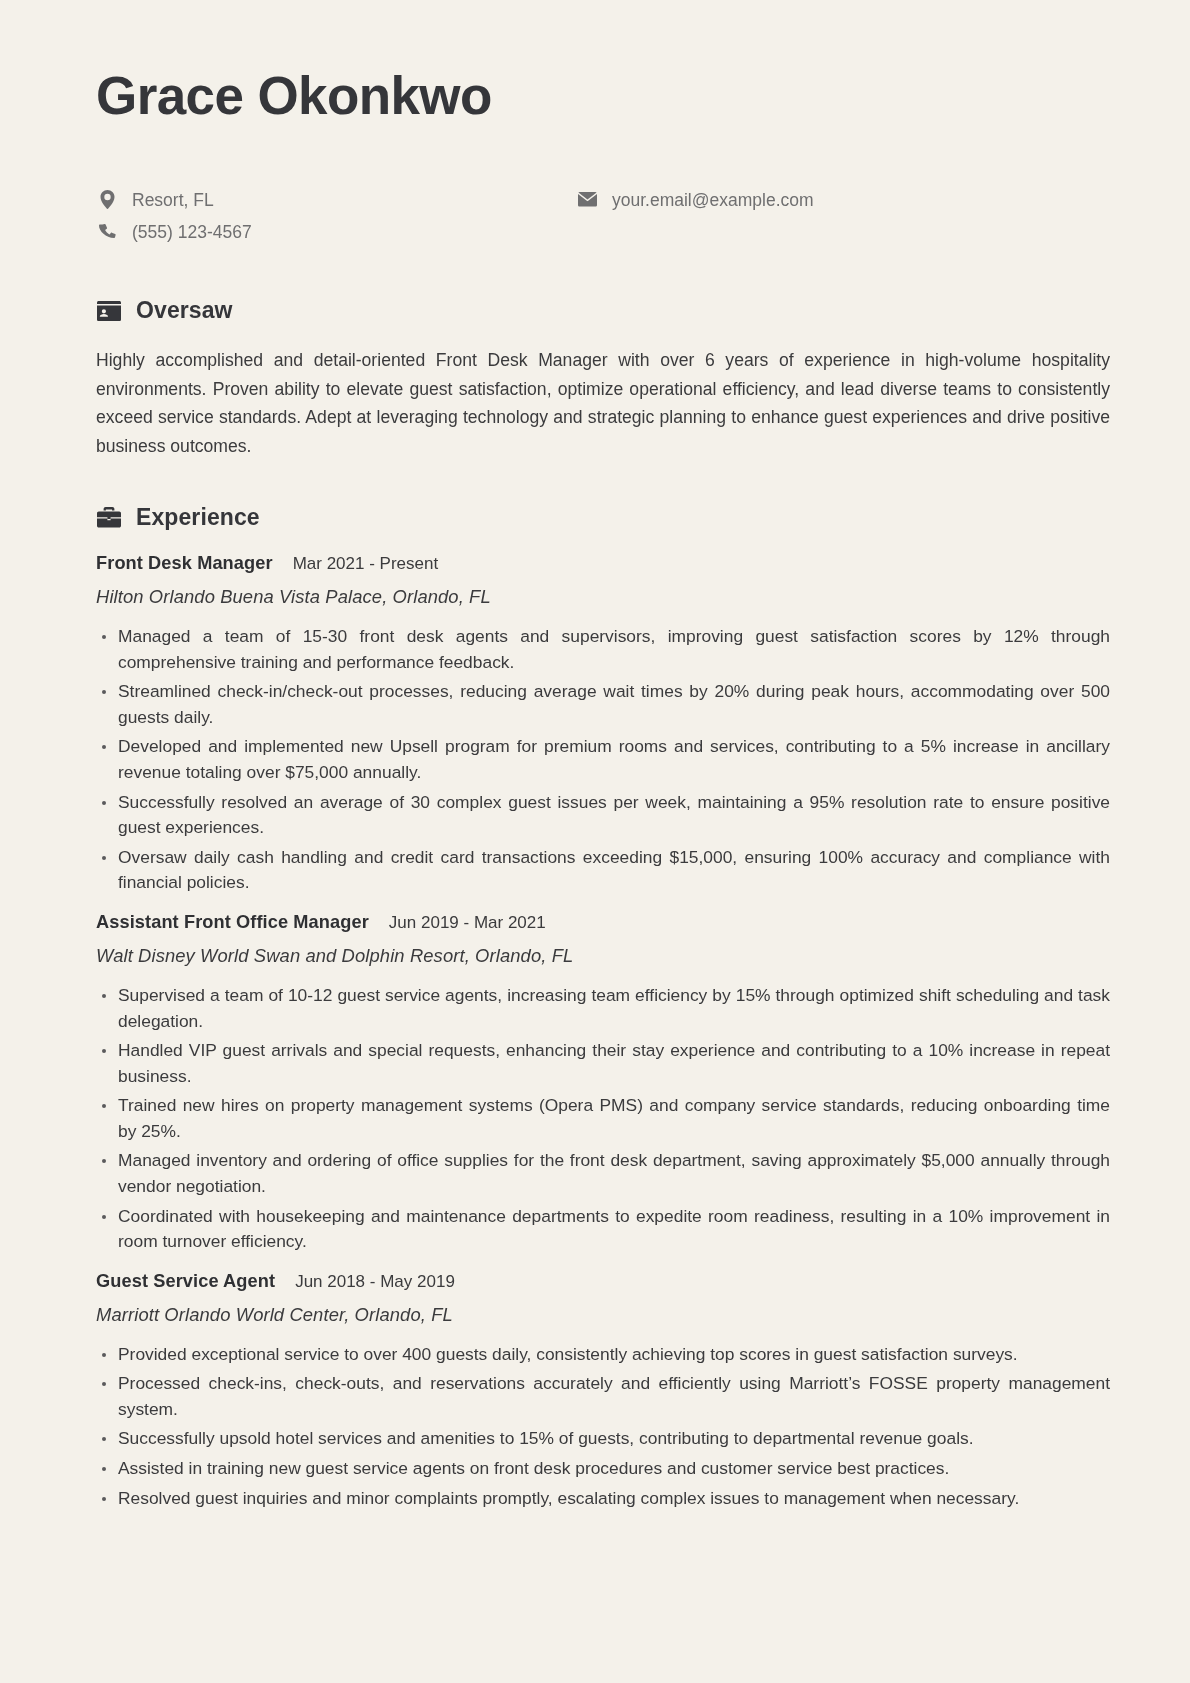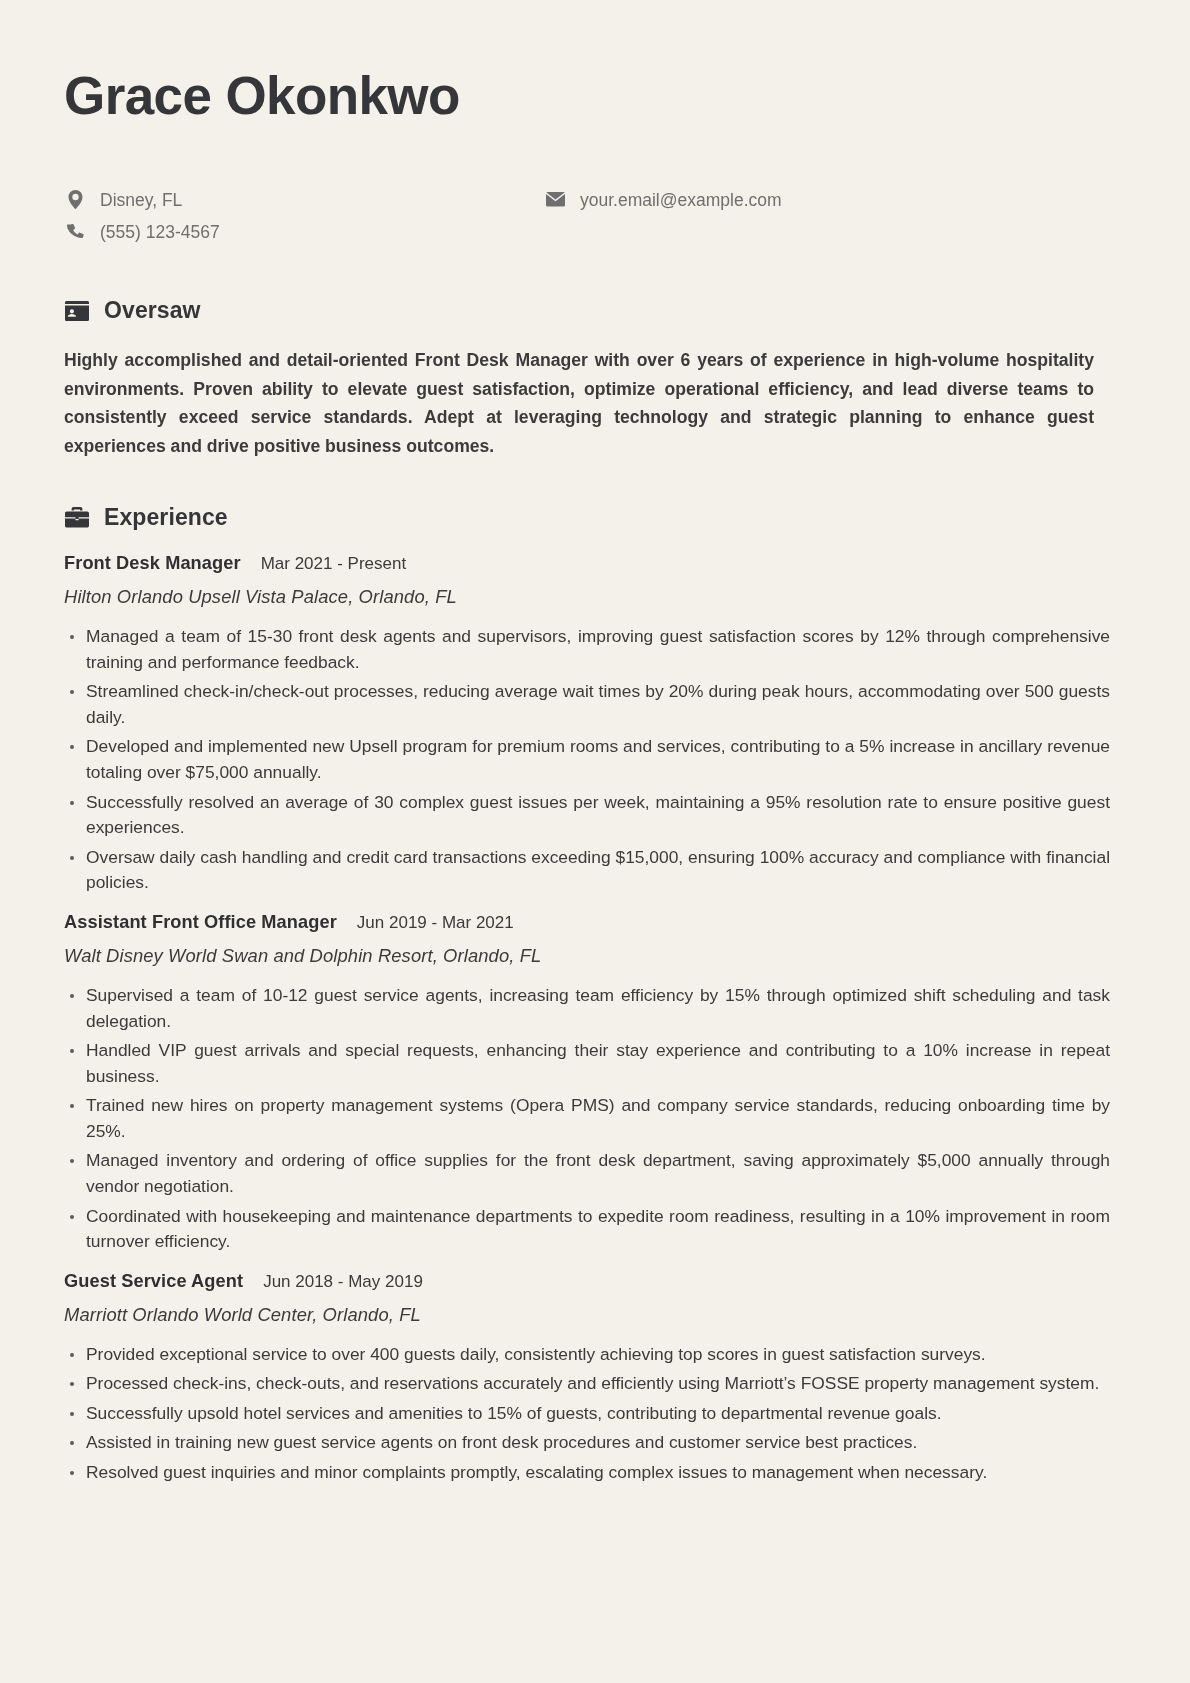--- a/index.html
+++ b/index.html
@@ -11,21 +11,21 @@
     min-height: 1683px;
     background: #f4f1ea;
     font-family: "Liberation Sans", sans-serif;
     color: #3b3b3d;
     -webkit-font-smoothing: antialiased;
   }
   .page {
     width: 1190px;
     min-height: 1683px;
     box-sizing: border-box;
-    padding: 62px 80px 40px 64px;
+    padding: 62px 80px 40px 96px;
     background: #f4f1ea;
   }
 
   
   .name {
     font-size: 53px;
     font-weight: 700;
     letter-spacing: -0.6px;
     color: #35363a;
     line-height: 1.05;
@@ -90,21 +90,20 @@
   
   .summary-text {
     font-size: 17.6px;
     line-height: 1.62;
     color: #3b3b3d;
     text-align: justify;
     hyphens: auto;
     -webkit-hyphens: auto;
     margin: 0;
     max-width: 1030px;
-    font-weight: bold;
   }
 
   
   .job { margin-bottom: 10px; }
   .job + .job { margin-top: 16px; }
   .job-row {
     display: flex;
     justify-content: flex-start;
     align-items: baseline;
     gap: 20px;
@@ -163,21 +162,21 @@
   <h1 class="name">Grace Okonkwo</h1>
 
   <div class="contact-block">
 
     <div class="contact-item">
       <span class="ico">
         <svg width="15" height="19" viewBox="0 0 15 19" fill="currentColor" aria-hidden="true">
           <path d="M7.5 0C3.64 0 0.5 3.14 0.5 7c0 5.2 6.3 11.5 6.57 11.76a0.62 0.62 0 0 0 0.86 0C8.2 18.5 14.5 12.2 14.5 7c0-3.86-3.14-7-7-7zm0 10.2A3.2 3.2 0 1 1 10.7 7a3.2 3.2 0 0 1-3.2 3.2z"></path>
         </svg>
       </span>
-      <span>Disney, FL</span>
+      <span>Resort, FL</span>
     </div>
 
     <div class="contact-item contact-col-right">
       <span class="ico">
         <svg width="19" height="15" viewBox="0 0 19 15" fill="currentColor" aria-hidden="true">
           <path d="M1.6 0h15.8c0.5 0 0.9 0.2 1.2 0.5L9.5 7.6 0.4 0.5C0.7 0.2 1.1 0 1.6 0z"></path>
           <path d="M0 1.9l9.1 7.1c0.24 0.19 0.57 0.19 0.8 0L19 1.9V13c0 0.9-0.7 1.6-1.6 1.6H1.6C0.7 14.6 0 13.9 0 13V1.9z"></path>
         </svg>
       </span>
       <span>your.email@example.com</span>
@@ -217,21 +216,21 @@
         </svg>
       </span>
       <span class="section-title">Experience</span>
     </div>
 
     <div class="job">
       <div class="job-row">
         <span class="job-title">Front Desk Manager</span>
         <span class="job-dates">Mar 2021 - Present</span>
       </div>
-      <div class="job-company">Hilton Orlando Upsell Vista Palace, Orlando, FL</div>
+      <div class="job-company">Hilton Orlando Buena Vista Palace, Orlando, FL</div>
       <ul class="bullets">
         <li>Managed a team of 15-30 front desk agents and supervisors, improving guest satisfaction scores by 12% through comprehensive training and performance feedback.</li>
         <li>Streamlined check-in/check-out processes, reducing average wait times by 20% during peak hours, accommodating over 500 guests daily.</li>
         <li>Developed and implemented new Upsell program for premium rooms and services, contributing to a 5% increase in ancillary revenue totaling over $75,000 annually.</li>
         <li>Successfully resolved an average of 30 complex guest issues per week, maintaining a 95% resolution rate to ensure positive guest experiences.</li>
         <li>Oversaw daily cash handling and credit card transactions exceeding $15,000, ensuring 100% accuracy and compliance with financial policies.</li>
       </ul>
     </div>
 
     <div class="job">

